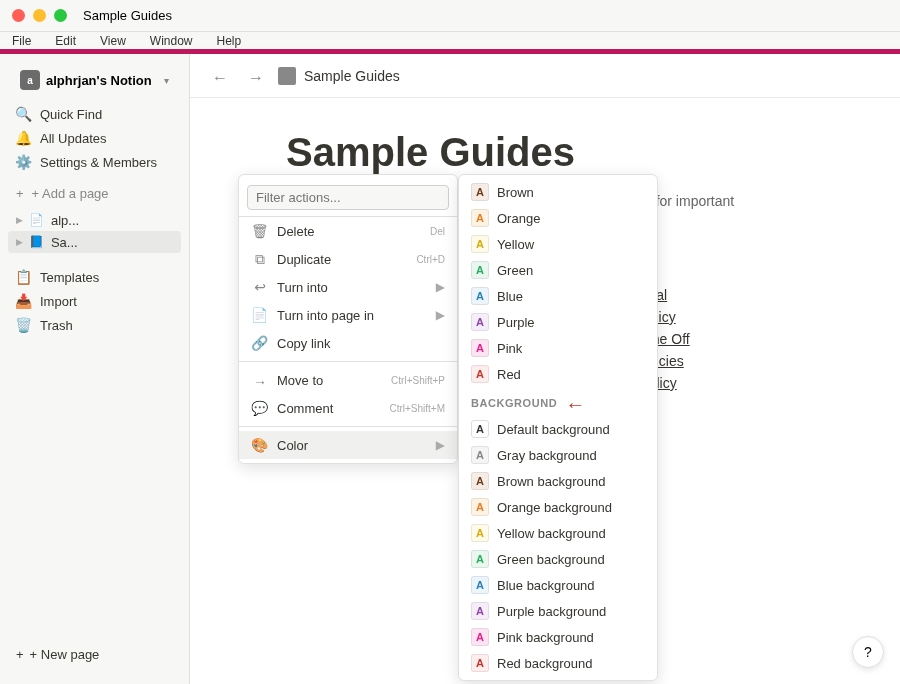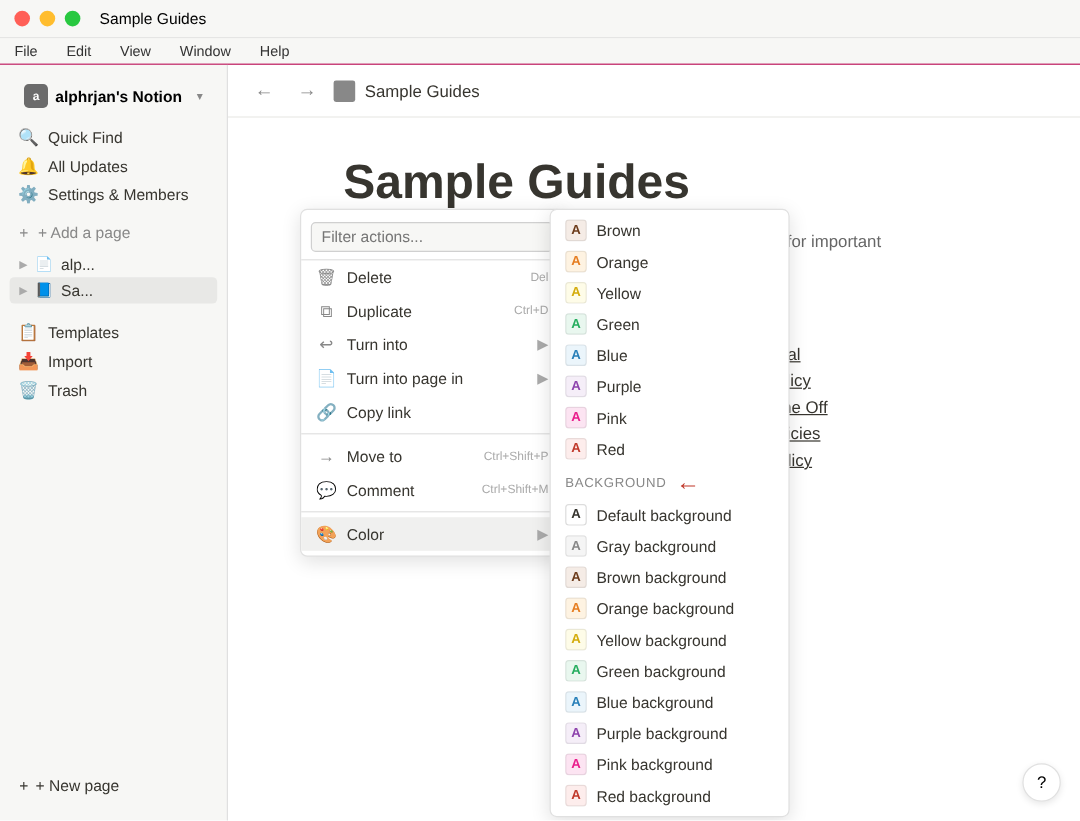--- a/index.html
+++ b/index.html
@@ -7,21 +7,21 @@
 
     
     .title-bar { background: #f7f7f5; height: 32px; display: flex; align-items: center; padding: 0 12px; border-bottom: 1px solid #e0e0e0; justify-content: space-between; }
     .title-bar-left { display: flex; align-items: center; gap: 8px; font-size: 13px; }
     .tb-btn { width: 13px; height: 13px; border-radius: 50%; border: none; cursor: pointer; }
     .tb-close { background: #ff5f57; }
     .tb-min { background: #ffbd2e; }
     .tb-max { background: #28c840; }
 
     
-    .menu-bar { background: #f7f7f5; height: 22px; display: flex; align-items: center; padding: 0 8px; gap: 16px; border-bottom: 1px solid #be185d; font-size: 12px; color: #333; }
+    .menu-bar { background: #f7f7f5; height: 22px; display: flex; align-items: center; padding: 0 8px; gap: 16px; border-bottom: 5px solid #be185d; font-size: 12px; color: #333; }
     .menu-item { cursor: pointer; padding: 2px 4px; }
 
     
     .app-body { display: flex; flex: 1; overflow: hidden; }
 
     
     .sidebar { width: 190px; background: #f7f7f5; border-right: 1px solid #e0e0e0; display: flex; flex-direction: column; padding: 8px 0; flex-shrink: 0; }
     .sidebar-workspace { padding: 4px 12px; }
     .workspace-header { display: flex; align-items: center; gap: 6px; padding: 4px 8px; border-radius: 4px; cursor: pointer; }
     .workspace-avatar { width: 20px; height: 20px; background: #6b6b6b; border-radius: 4px; display: flex; align-items: center; justify-content: center; color: #fff; font-size: 10px; font-weight: bold; }
@@ -71,34 +71,34 @@
     .cal-day-header.monday { background: #c7e0f4; }
     .cal-day-header.tuesday { background: #e0e0e0; }
     .cal-add { color: #888; cursor: pointer; font-size: 12px; }
     .cal-body { padding: 4px 8px; min-height: 40px; }
 
     .card-area { margin-top: 16px; }
     .card-box { border: 1px solid #e0e0e0; border-radius: 4px; padding: 12px 16px; width: 220px; font-size: 14px; color: #37352f; }
 
     
     .context-menu-overlay { position: absolute; top: 0; left: 0; right: 0; bottom: 0; z-index: 100; }
-    .context-menu { position: absolute; top: 120px; left: 60px; background: #fff; border: 1px solid #e0e0e0; border-radius: 6px; box-shadow: 0 4px 16px rgba(0,0,0,0.12); width: 220px; z-index: 200; padding: 4px 0; }
+    .context-menu { position: absolute; top: 120px; left: 48px; background: #fff; border: 1px solid #e0e0e0; border-radius: 6px; box-shadow: 0 4px 16px rgba(0,0,0,0.12); width: 220px; z-index: 200; padding: 4px 0; }
     .ctx-search { padding: 6px 8px; border-bottom: 1px solid #e0e0e0; }
     .ctx-search input { width: 100%; border: 1px solid #d0d0d0; border-radius: 4px; padding: 4px 8px; font-size: 13px; outline: none; background: #f7f7f5; }
     .ctx-item { display: flex; align-items: center; gap: 8px; padding: 5px 12px; cursor: pointer; font-size: 13px; color: #37352f; justify-content: space-between; }
     .ctx-item-left { display: flex; align-items: center; gap: 8px; }
     .ctx-item-icon { width: 18px; height: 18px; display: flex; align-items: center; justify-content: center; font-size: 14px; color: #888; }
     .ctx-item-shortcut { font-size: 10px; color: #aaa; }
     .ctx-item-arrow { color: #aaa; font-size: 12px; }
     .ctx-divider { height: 1px; background: #e0e0e0; margin: 4px 0; }
     .color-swatch { width: 18px; height: 18px; border-radius: 3px; display: flex; align-items: center; justify-content: center; font-size: 11px; font-weight: bold; border: 1px solid rgba(0,0,0,0.08); }
 
     
     .color-submenu { position: absolute; top: 120px; left: 268px; background: #fff; border: 1px solid #e0e0e0; border-radius: 6px; box-shadow: 0 4px 16px rgba(0,0,0,0.12); width: 200px; z-index: 210; padding: 4px 0; }
-    .color-submenu-section-label { font-size: 11px; color: #888; font-weight: 400; padding: 4px 12px 2px; letter-spacing: 0.05em; text-transform: uppercase; }
+    .color-submenu-section-label { font-size: 11px; color: #888; font-weight: 700; padding: 4px 12px 2px; letter-spacing: 0.05em; text-transform: uppercase; }
     .color-sub-item { display: flex; align-items: center; gap: 8px; padding: 4px 12px; cursor: pointer; font-size: 13px; color: #37352f; }
 
     
     .ctx-last-edited { padding: 8px 12px 6px; font-size: 11px; color: #aaa; line-height: 1.4; }
 
     .help-btn { position: absolute; bottom: 16px; right: 16px; width: 32px; height: 32px; border-radius: 50%; background: #fff; border: 1px solid #e0e0e0; display: flex; align-items: center; justify-content: center; font-size: 14px; cursor: pointer; box-shadow: 0 2px 6px rgba(0,0,0,0.1); }
     .sidebar-page-item.active { background: #e8e8e6; }
     .tri { font-size: 9px; color: #aaa; }
   </style>
 </head>

